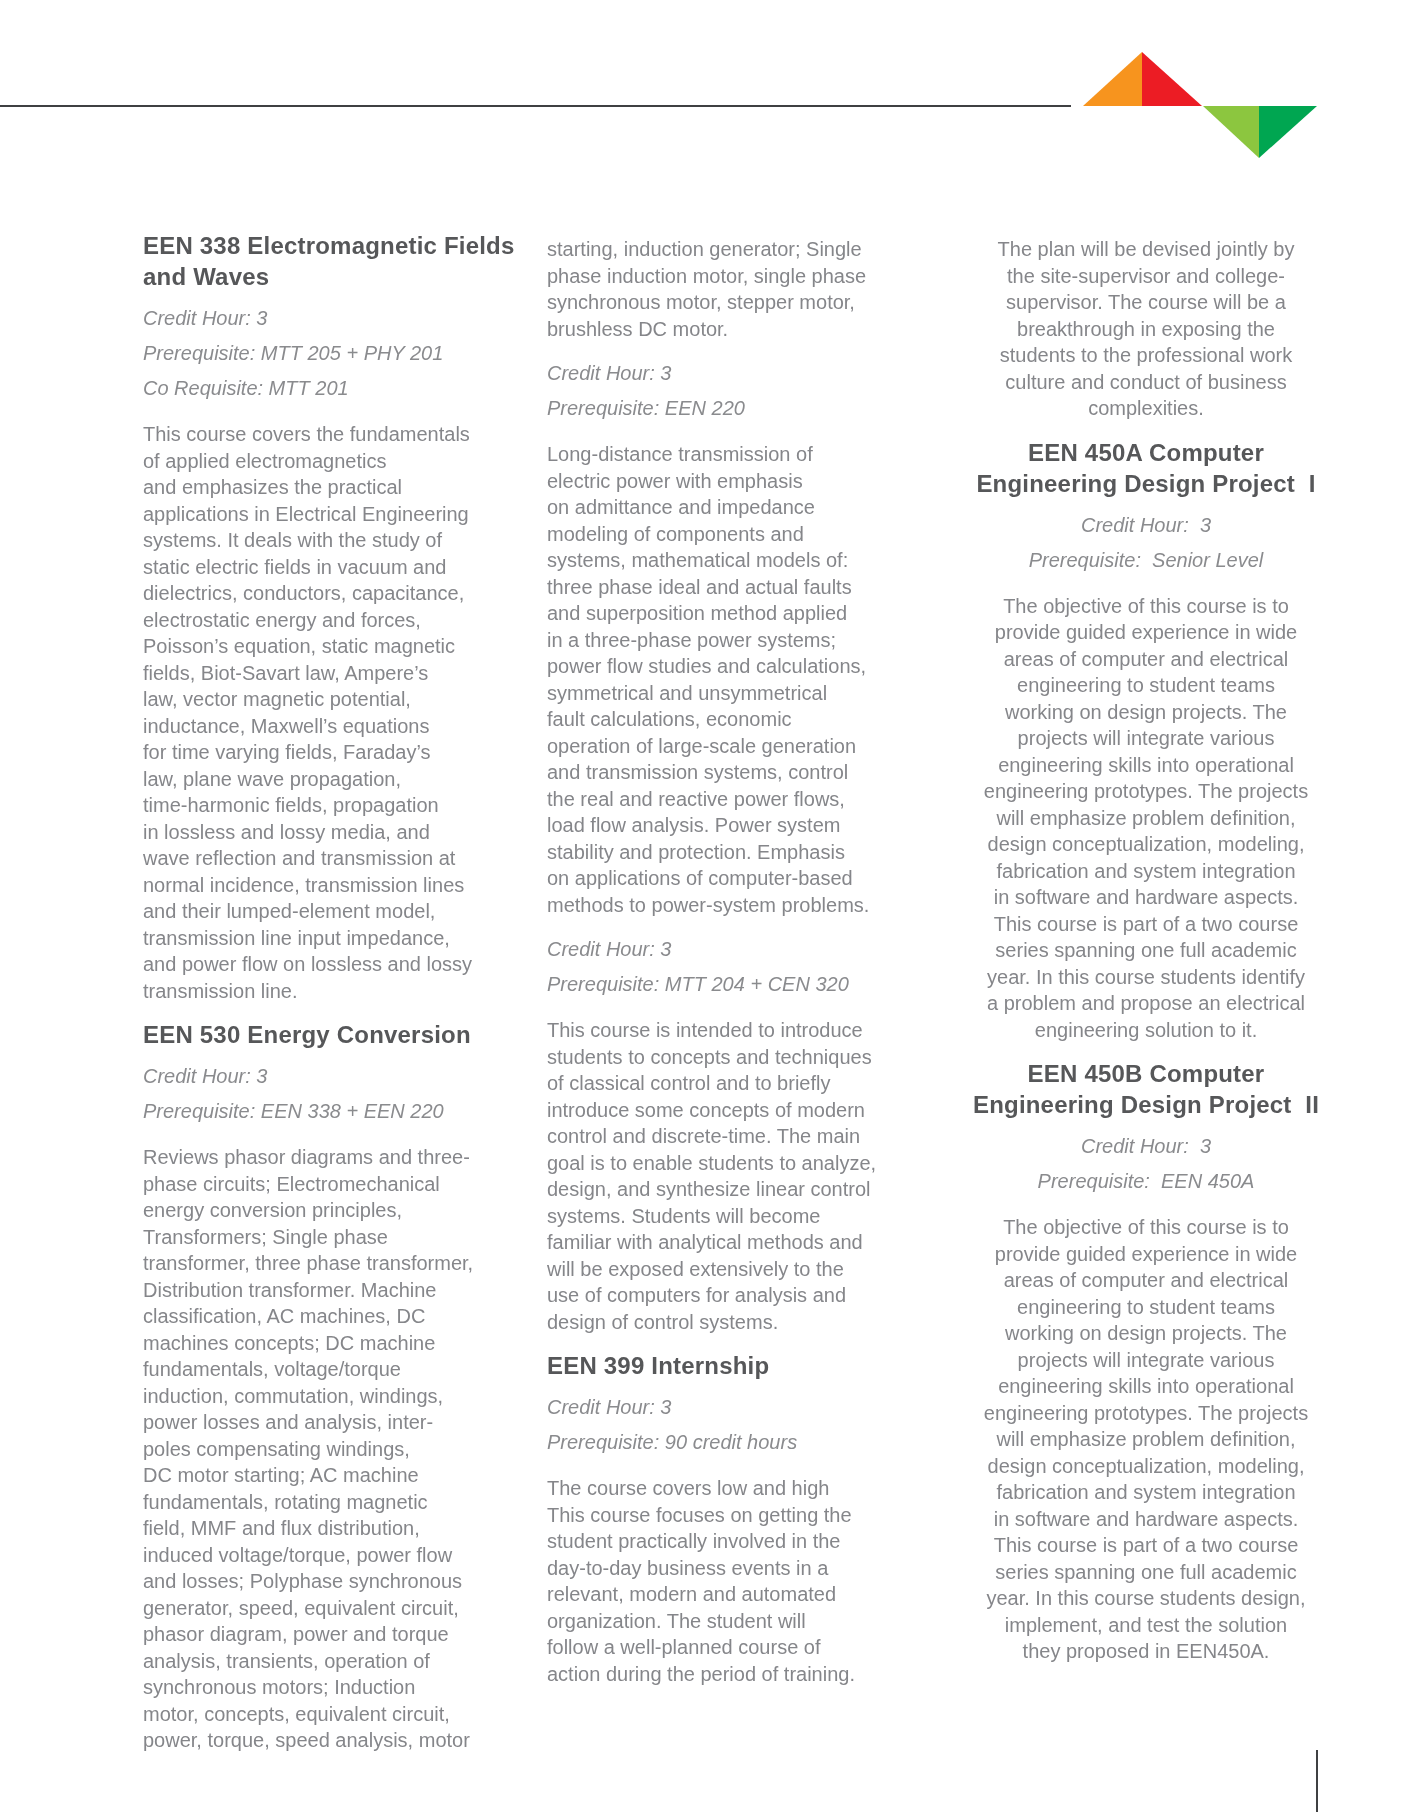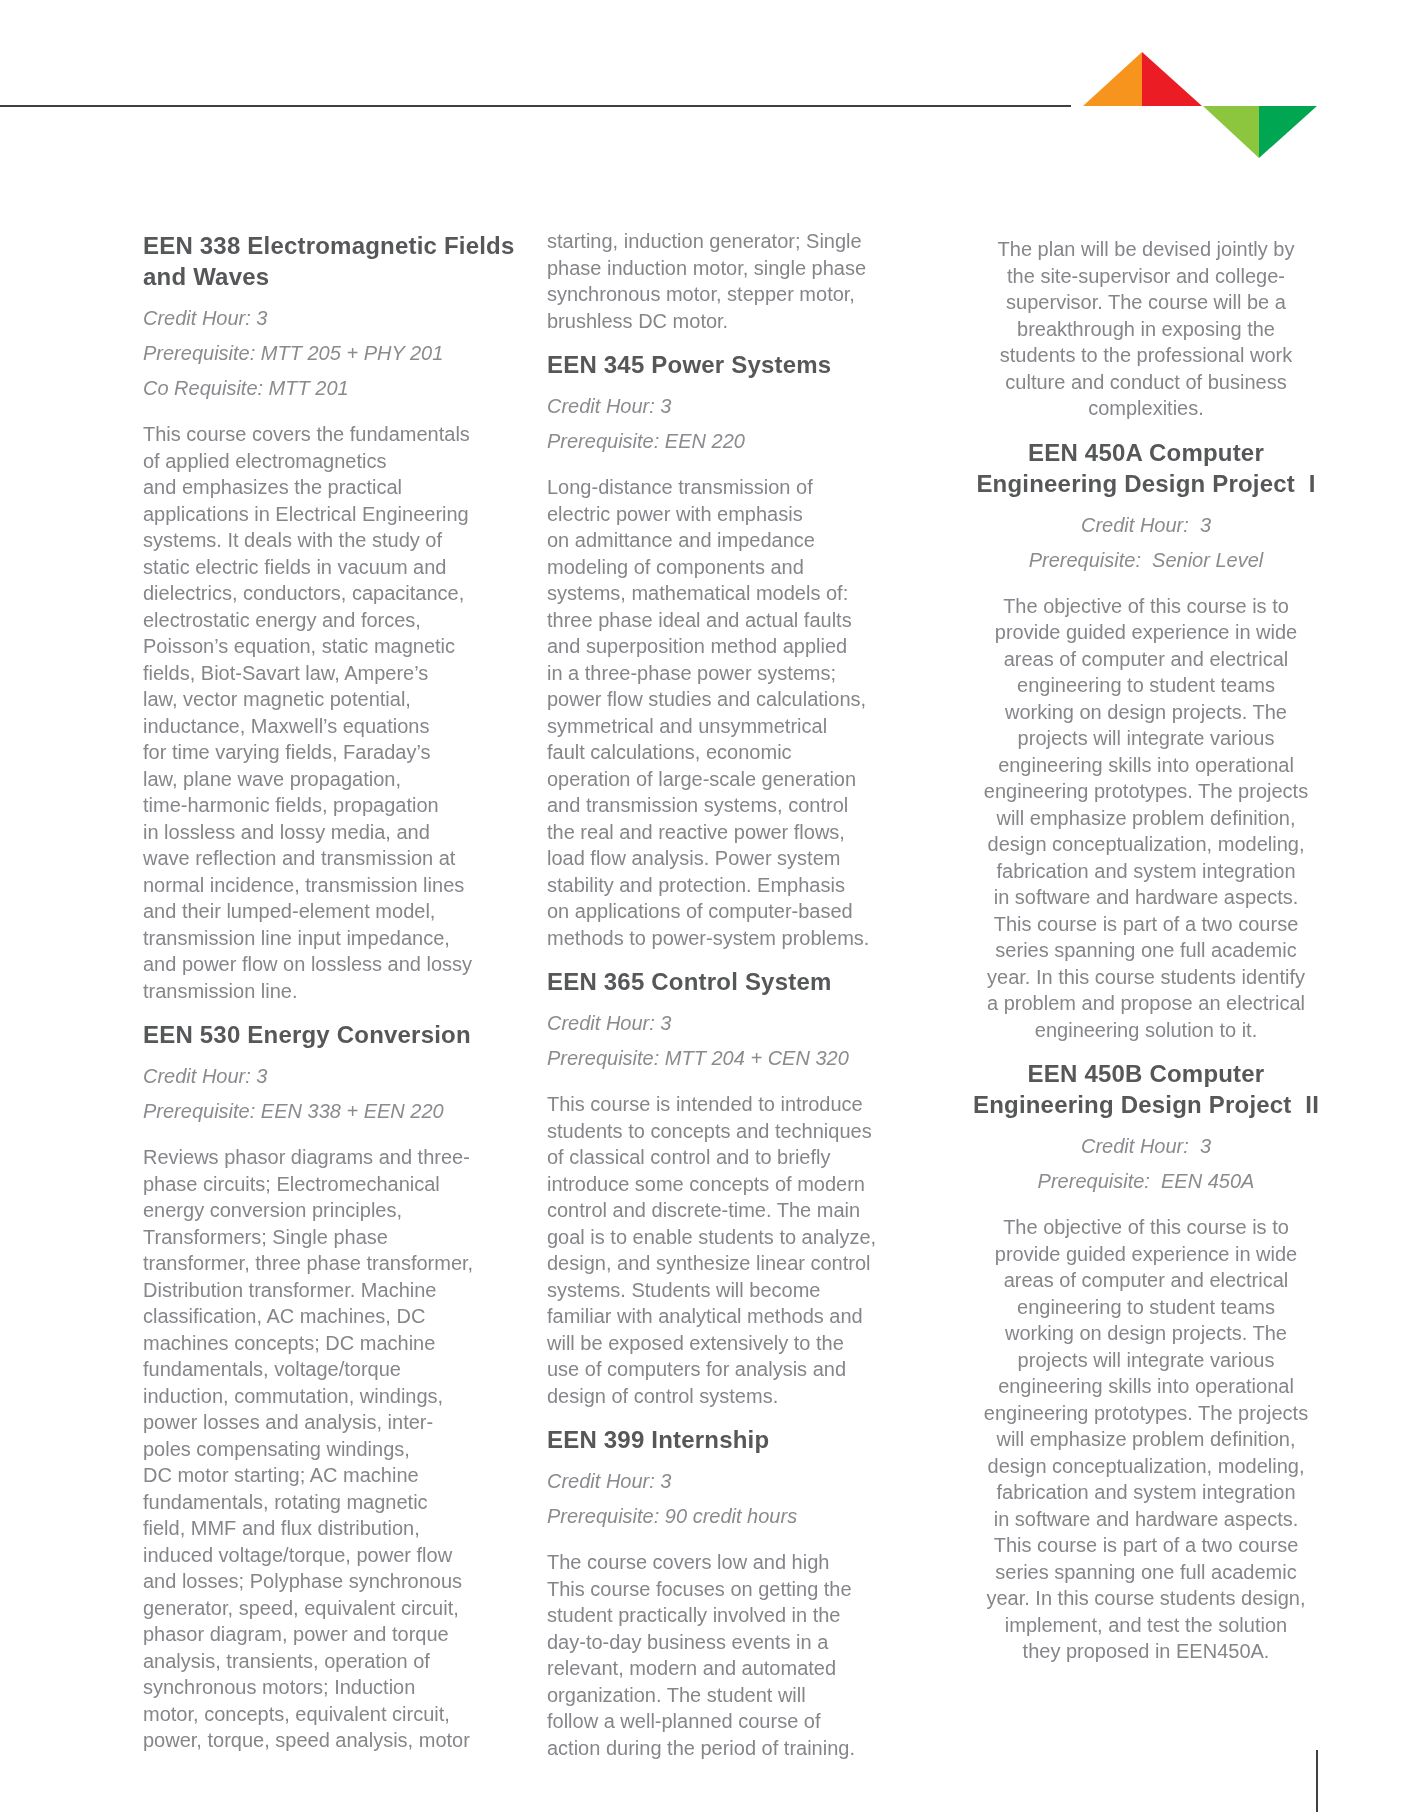--- a/index.html
+++ b/index.html
@@ -19,21 +19,21 @@
   }
   .logo {
     position: absolute;
     left: 1083px; top: 46px;
   }
   .col {
     position: absolute;
     width: 396px;
   }
   .col1 { left: 143px; top: 230px; }
-  .col2 { left: 547px; top: 228px; }
+  .col2 { left: 547px; top: 236px; }
   .col3 { left: 948px; top: 236px; text-align: center; }
   .course-heading {
     font-size: 24px;
     font-weight: bold;
     color: #565759;
     line-height: 31px;
     margin: 15px 0 9px 0;
     white-space: pre;
     letter-spacing: 0.2px;
   }
@@ -135,42 +135,40 @@
 synchronous motors; Induction
 motor, concepts, equivalent circuit,
 power, torque, speed analysis, motor</div>
   </div>
 
   <div class="col col2">
     <div class="course-body">starting, induction generator; Single
 phase induction motor, single phase
 synchronous motor, stepper motor,
 brushless DC motor.</div>
-    <div class="course-heading">EEN 345 Power Systems</div>
     <div class="course-meta">Credit Hour: 3
 Prerequisite: EEN 220</div>
     <div class="course-body">Long-distance transmission of
 electric power with emphasis
 on admittance and impedance
 modeling of components and
 systems, mathematical models of:
 three phase ideal and actual faults
 and superposition method applied
 in a three-phase power systems;
 power flow studies and calculations,
 symmetrical and unsymmetrical
 fault calculations, economic
 operation of large-scale generation
 and transmission systems, control
 the real and reactive power flows,
 load flow analysis. Power system
 stability and protection. Emphasis
 on applications of computer-based
 methods to power-system problems.</div>
-    <div class="course-heading">EEN 365 Control System</div>
     <div class="course-meta">Credit Hour: 3
 Prerequisite: MTT 204 + CEN 320</div>
     <div class="course-body">This course is intended to introduce
 students to concepts and techniques
 of classical control and to briefly
 introduce some concepts of modern
 control and discrete-time. The main
 goal is to enable students to analyze,
 design, and synthesize linear control
 systems. Students will become

